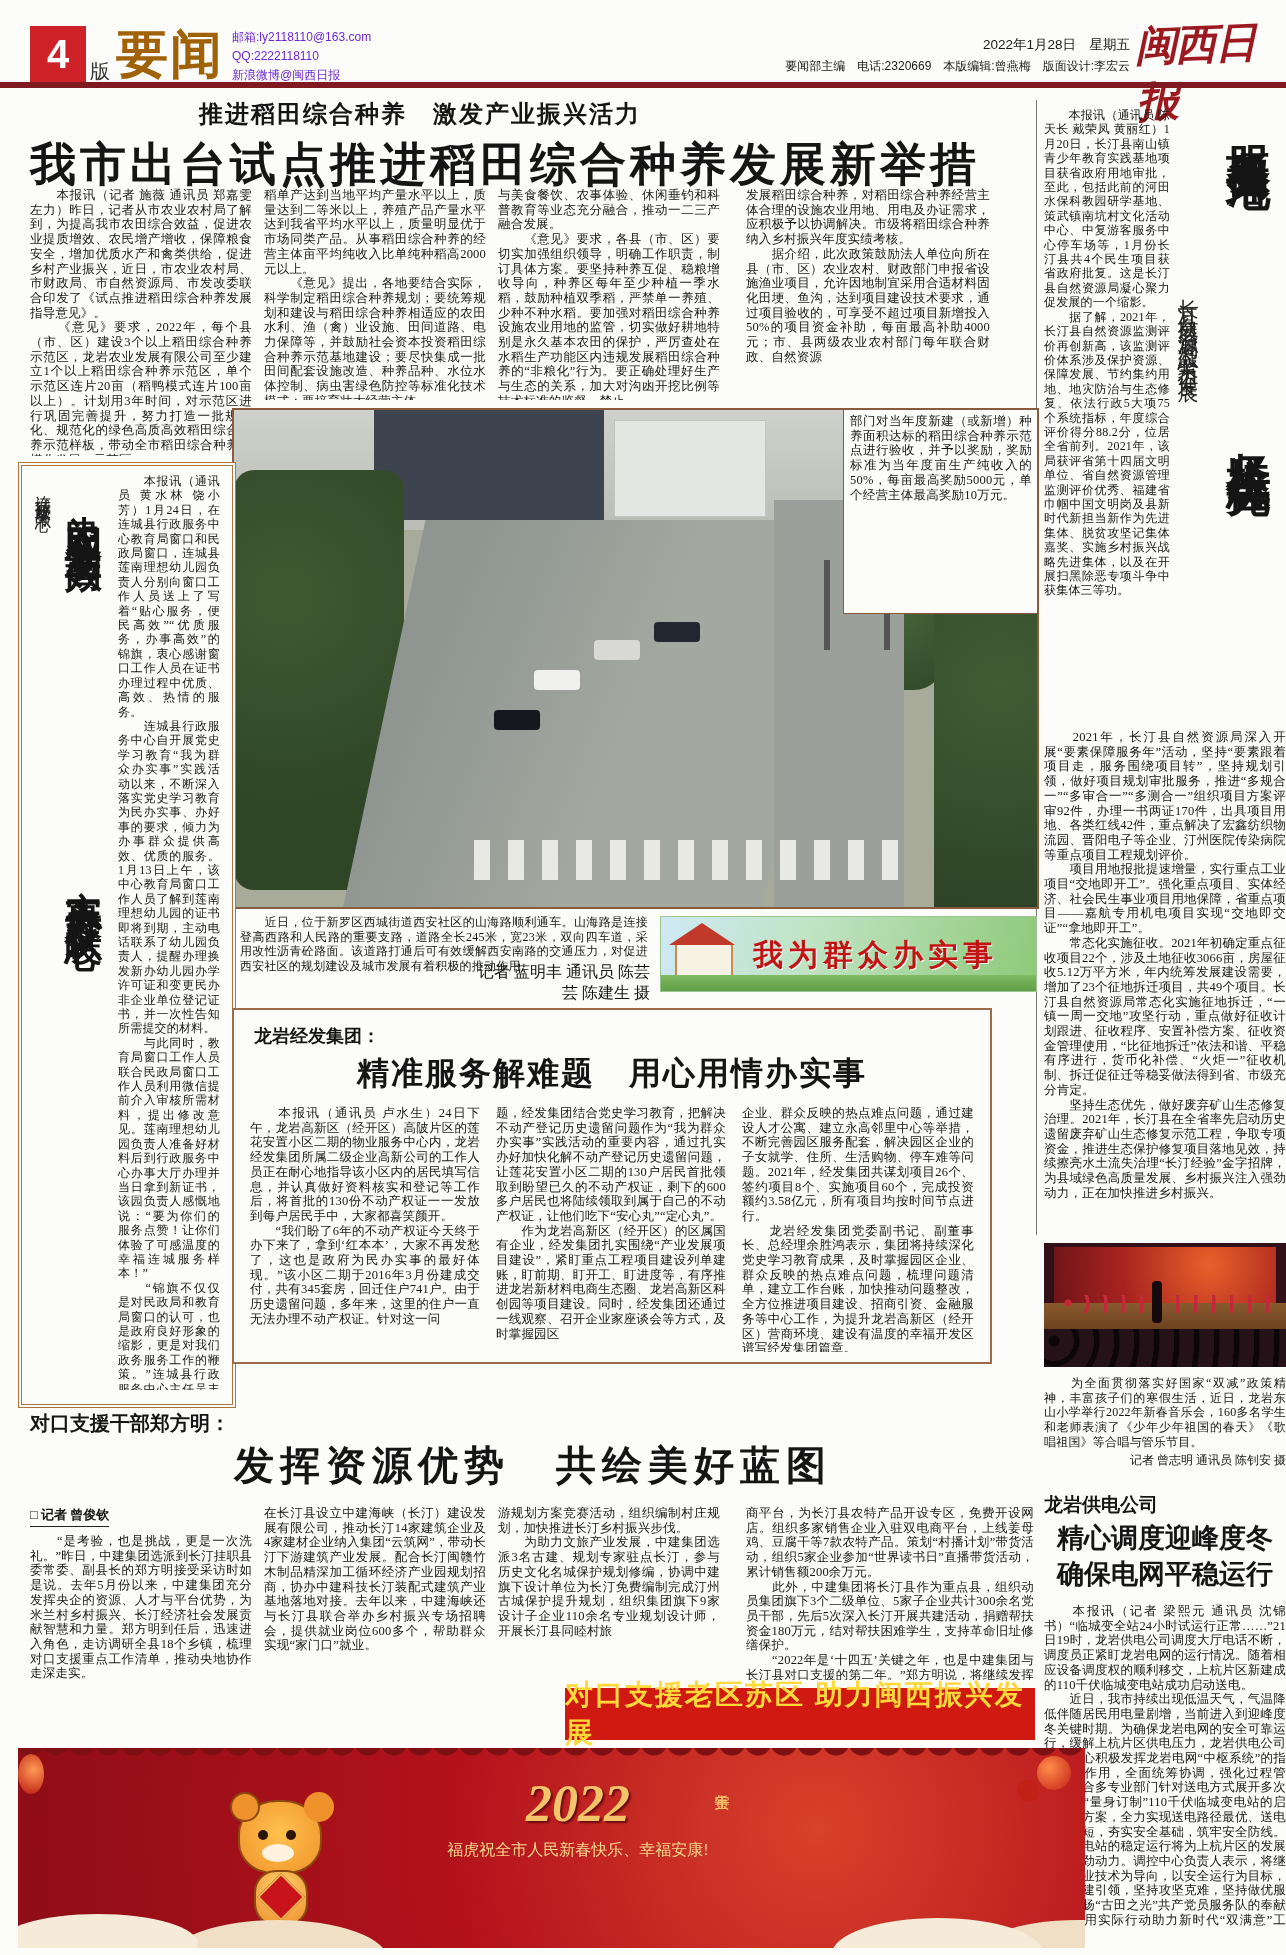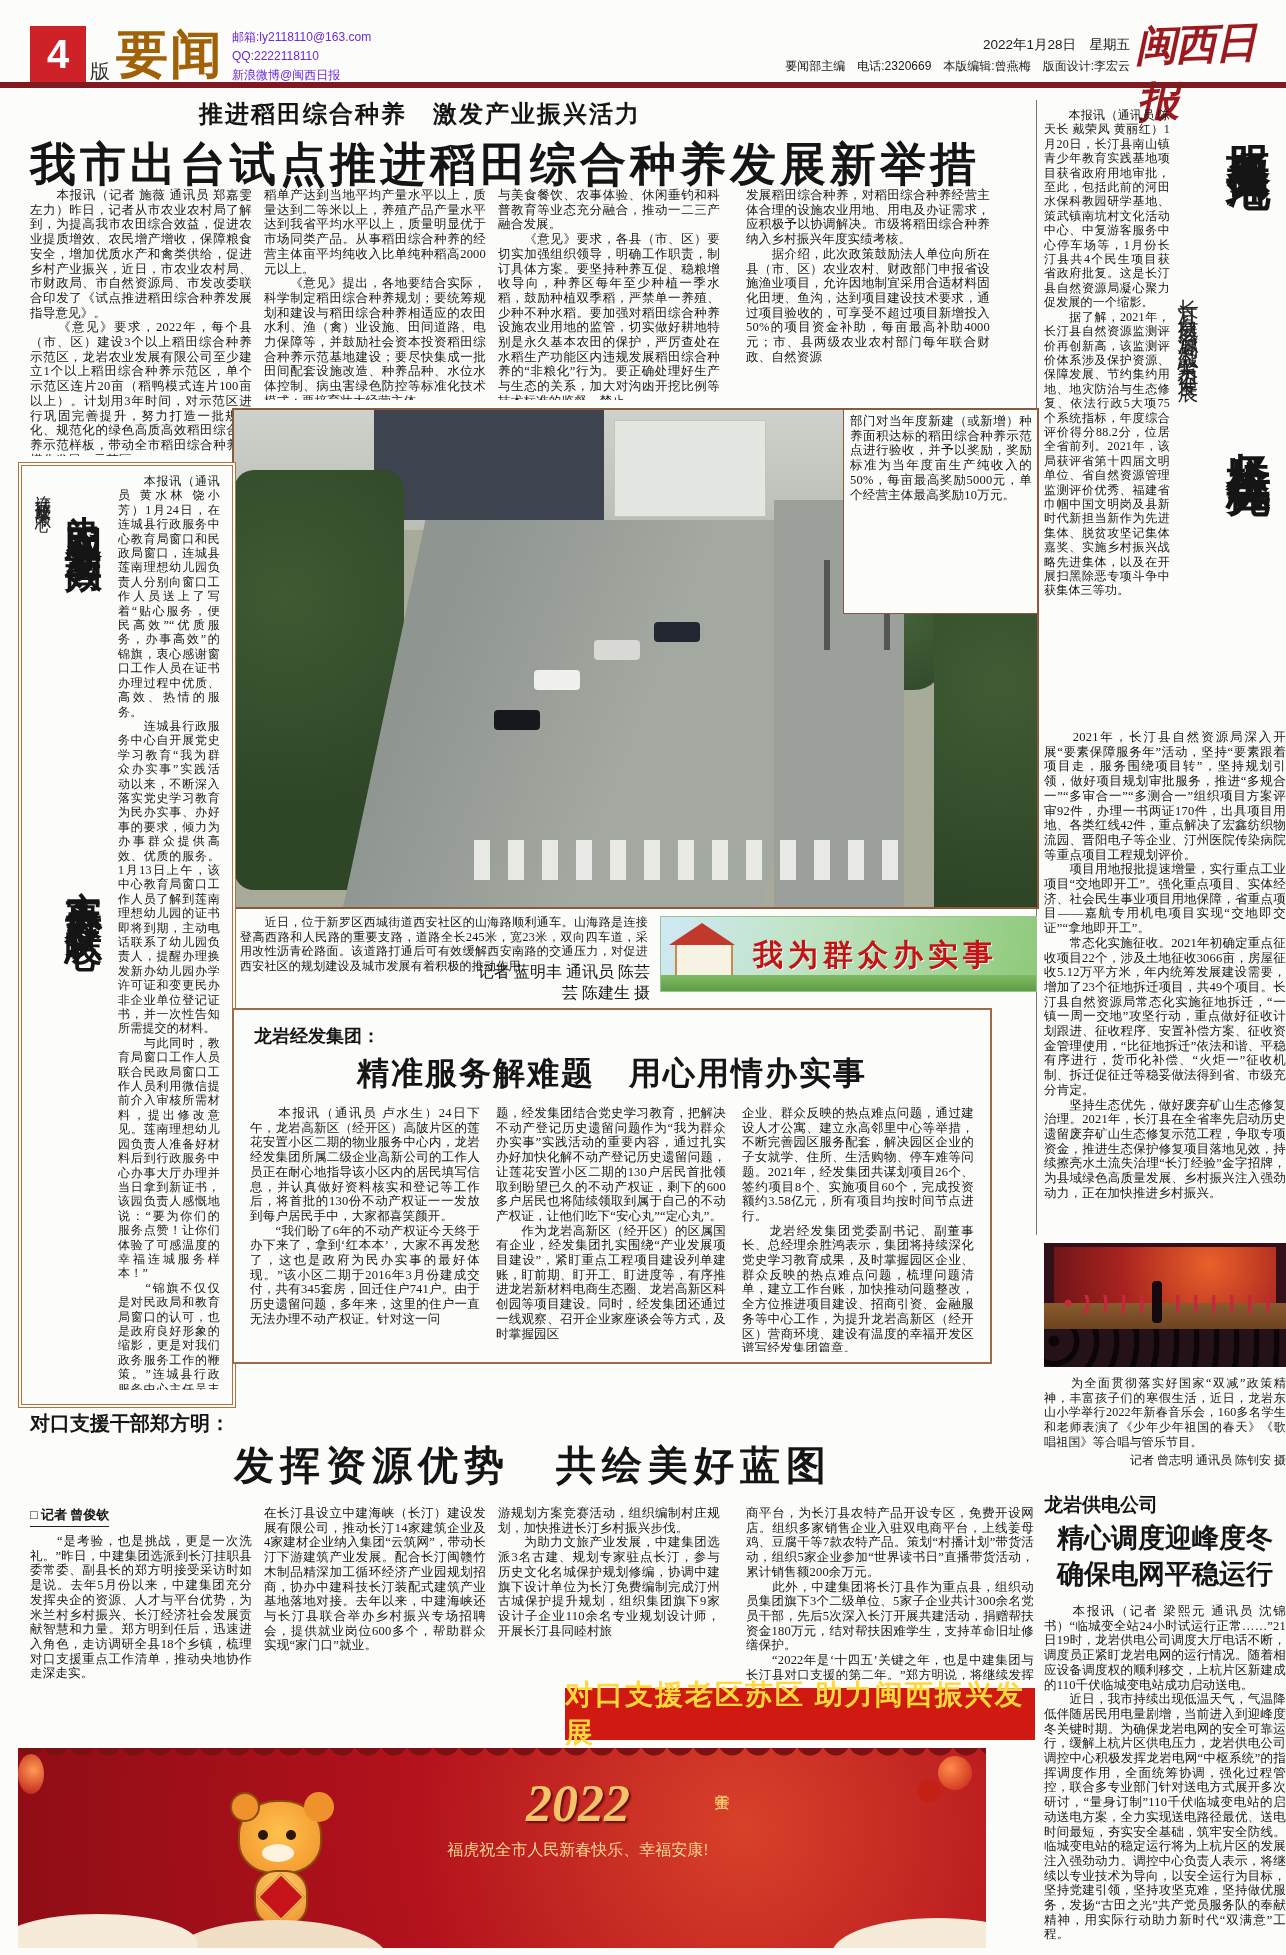--- a/index.html
+++ b/index.html
@@ -139,21 +139,21 @@
   <div class="body-col" style="left:498px;top:1506px;width:222px;height:174px;">游规划方案竞赛活动，组织编制村庄规划，加快推进长汀乡村振兴步伐。
 　　为助力文旅产业发展，中建集团选派3名古建、规划专家驻点长汀，参与历史文化名城保护规划修编，协调中建旗下设计单位为长汀免费编制完成汀州古城保护提升规划，组织集团旗下9家设计子企业110余名专业规划设计师，开展长汀县同睦村旅</div>
   <div class="body-col" style="left:746px;top:1506px;width:288px;height:174px;">商平台，为长汀县农特产品开设专区，免费开设网店。组织多家销售企业入驻双电商平台，上线姜母鸡、豆腐干等7款农特产品。策划“村播计划”带货活动，组织5家企业参加“世界读书日”直播带货活动，累计销售额200余万元。
 　　此外，中建集团将长汀县作为重点县，组织动员集团旗下3个二级单位、5家子企业共计300余名党员干部，先后5次深入长汀开展共建活动，捐赠帮扶资金180万元，结对帮扶困难学生，支持革命旧址修缮保护。
 　　“2022年是‘十四五’关键之年，也是中建集团与长汀县对口支援的第二年。”郑方明说，将继续发挥自身优势，深耕“海峡系”品牌，与长汀干部群众一道，共绘美好蓝图。</div>
 
   <div class="abs" style="left:565px;top:1688px;width:470px;height:52px;background:#d01910;display:flex;align-items:center;justify-content:center;">
     <span class="sans" style="font-size:28px;font-weight:bold;color:#ffd83a;letter-spacing:2px;">对口支援老区苏区  助力闽西振兴发展</span>
   </div>
 
-  <div class="abs ph" style="left:18px;top:1748px;width:968px;height:200px;background:
+  <div class="abs ph" style="left:18px;top:1748px;width:1067px;height:200px;background:
        radial-gradient(circle at 75% 40%,#d8412a 0%,#b3121c 45%,#8f0d16 100%);">
     <div class="scallop"></div>
     <div class="abs" style="right:14px;top:8px;width:34px;height:34px;background:radial-gradient(circle at 35% 35%,#ff8c4a,#c32016);border-radius:50%;box-shadow:-26px 18px 0 -6px #c32016;"></div>
     <div class="abs" style="left:0;top:6px;width:26px;height:40px;background:radial-gradient(circle at 60% 40%,#ff9a55,#b8170f);border-radius:50%;"></div>
 
     <div class="abs" style="left:206px;top:52px;width:110px;height:130px;">
       <div class="abs" style="left:14px;top:0;width:80px;height:70px;background:radial-gradient(circle at 50% 45%,#ffc24d,#f0922b);border-radius:46% 46% 42% 42%;border:2px solid #8a4a10;"></div>
       <div class="abs" style="left:6px;top:-8px;width:26px;height:26px;background:#f0922b;border-radius:50%;border:2px solid #8a4a10;box-shadow:74px 0 0 #f0922b;"></div>
       <div class="abs" style="left:34px;top:30px;width:10px;height:10px;background:#2b1608;border-radius:50%;box-shadow:28px 0 0 #2b1608;"></div>
       <div class="abs" style="left:38px;top:44px;width:32px;height:18px;background:#fff3df;border-radius:50%;"></div>

